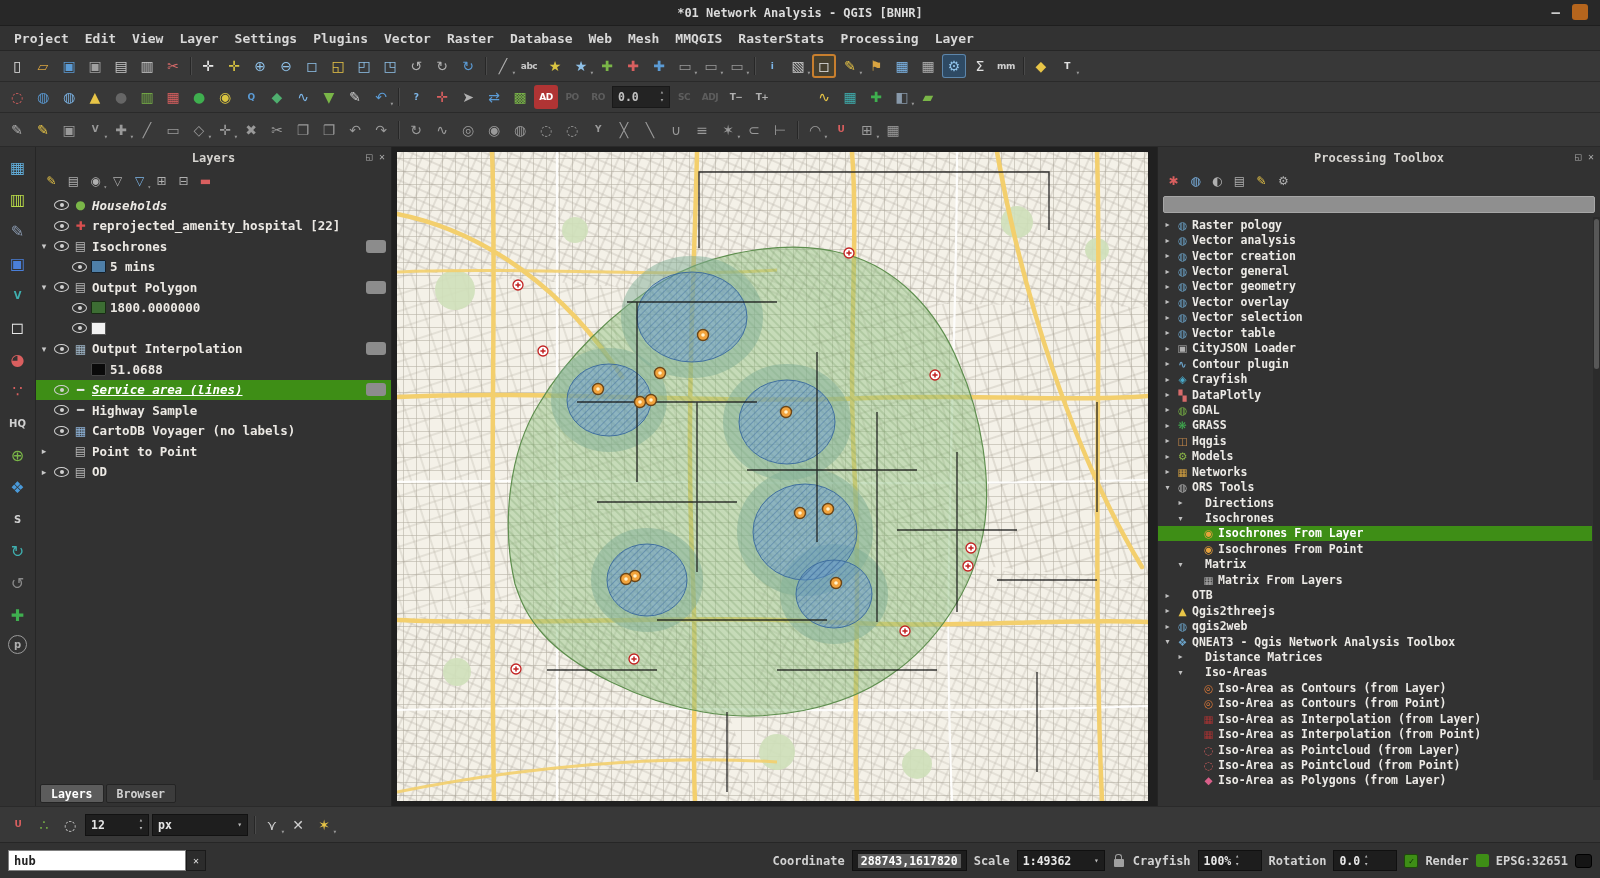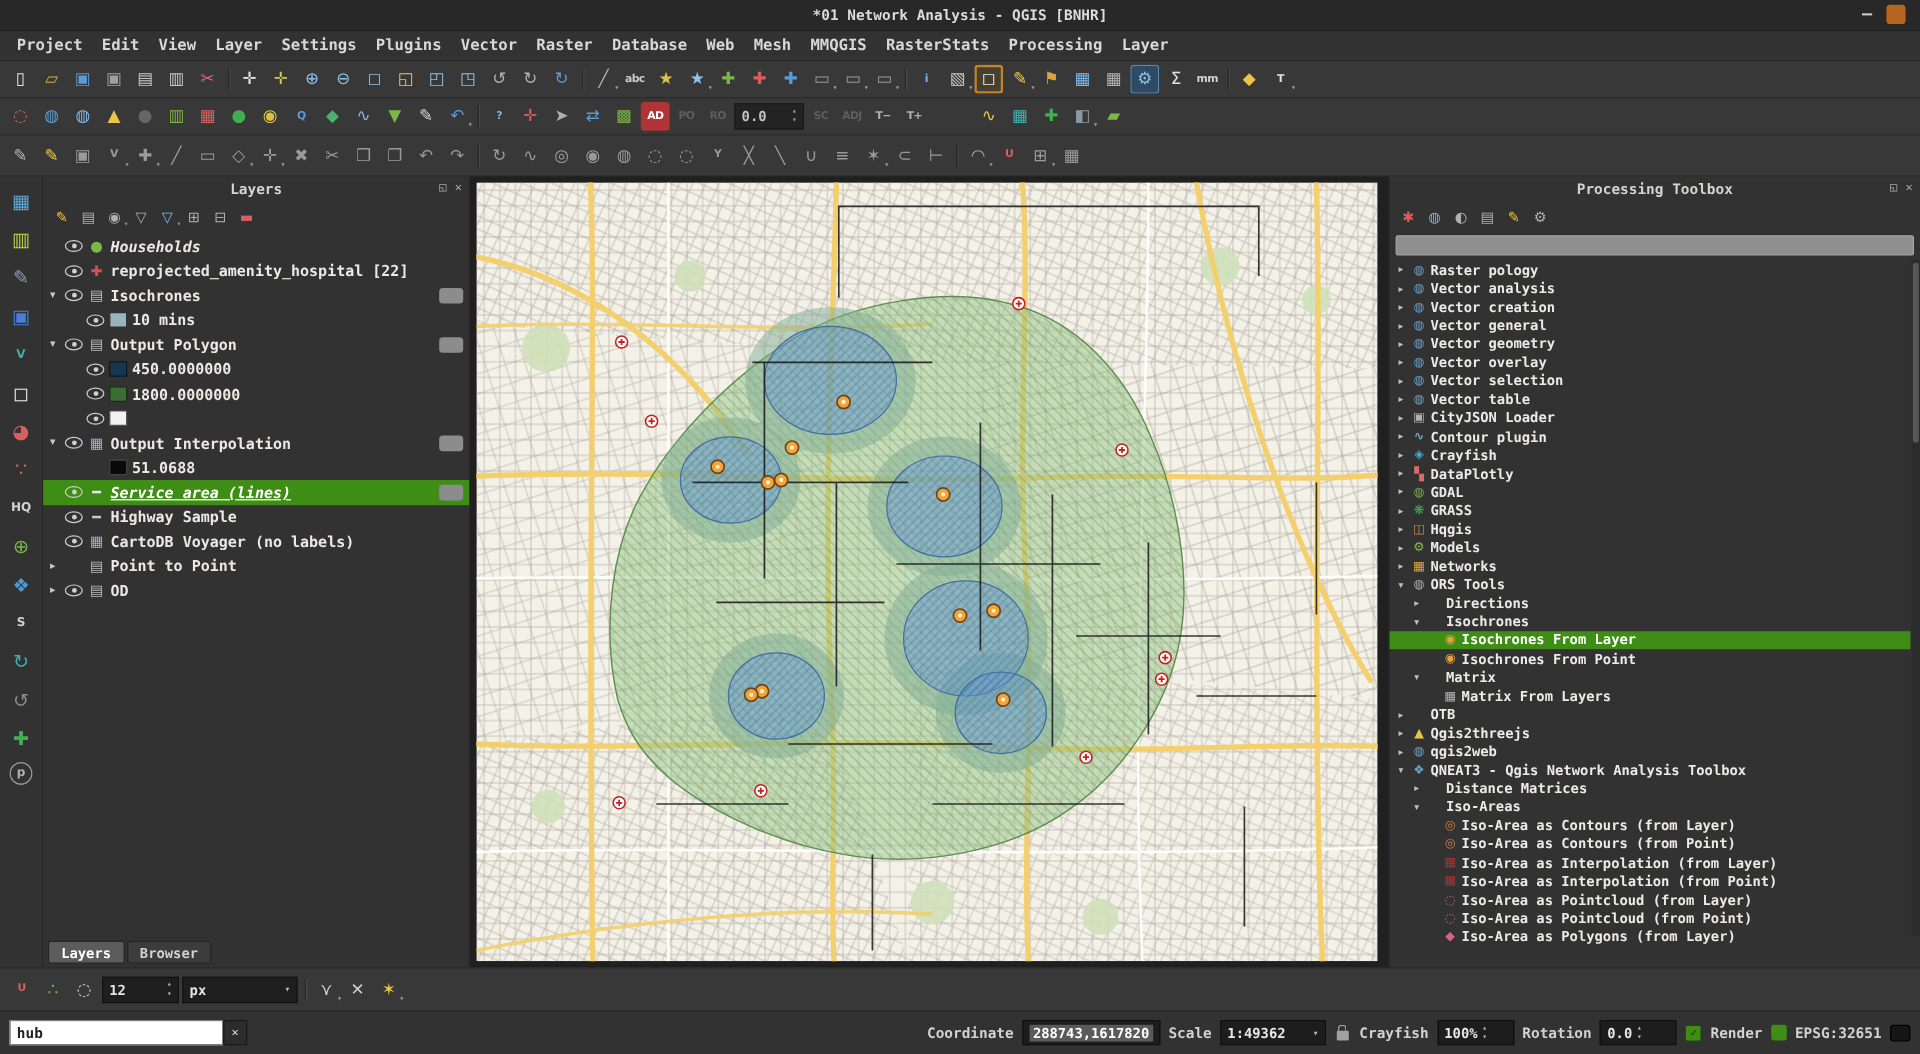--- a/index.html
+++ b/index.html
@@ -640,45 +640,38 @@
       </div>
 
       <div class="lrow" style="padding-left: 2px;">
         <span class="arr">▾</span>
         <span class="eye"></span>
         <span class="lic" style="color: rgb(184, 184, 184);">▤</span>
         <span class="lbl">Isochrones</span>
         <span class="badge"></span>
       </div>
 
-
       <div class="lrow" style="padding-left: 20px;">
         <span class="arr"></span>
         <span class="eye"></span>
-        <span class="lic" style="background: rgb(154, 180, 190); border: 1px solid rgb(42, 52, 56);"></span>
-        <span class="lbl">10 mins</span>
+        <span class="lic" style="background: rgb(78, 127, 168); border: 1px solid rgb(21, 32, 42);"></span>
+        <span class="lbl">5 mins</span>
         <span class="badge" style="visibility: hidden;"></span>
       </div>
+
 
 
       <div class="lrow" style="padding-left: 2px;">
         <span class="arr">▾</span>
         <span class="eye"></span>
         <span class="lic" style="color: rgb(184, 184, 184);">▤</span>
         <span class="lbl">Output Polygon</span>
         <span class="badge"></span>
       </div>
 
-      <div class="lrow" style="padding-left: 20px;">
-        <span class="arr"></span>
-        <span class="eye"></span>
-        <span class="lic" style="background: rgb(22, 56, 78); border: 1px solid rgb(10, 22, 32);"></span>
-        <span class="lbl">450.0000000</span>
-        <span class="badge" style="visibility: hidden;"></span>
-      </div>
 
 
 
       <div class="lrow" style="padding-left: 20px;">
         <span class="arr"></span>
         <span class="eye"></span>
         <span class="lic" style="background: rgb(60, 109, 51); border: 1px solid rgb(24, 44, 20);"></span>
         <span class="lbl">1800.0000000</span>
         <span class="badge" style="visibility: hidden;"></span>
       </div>

